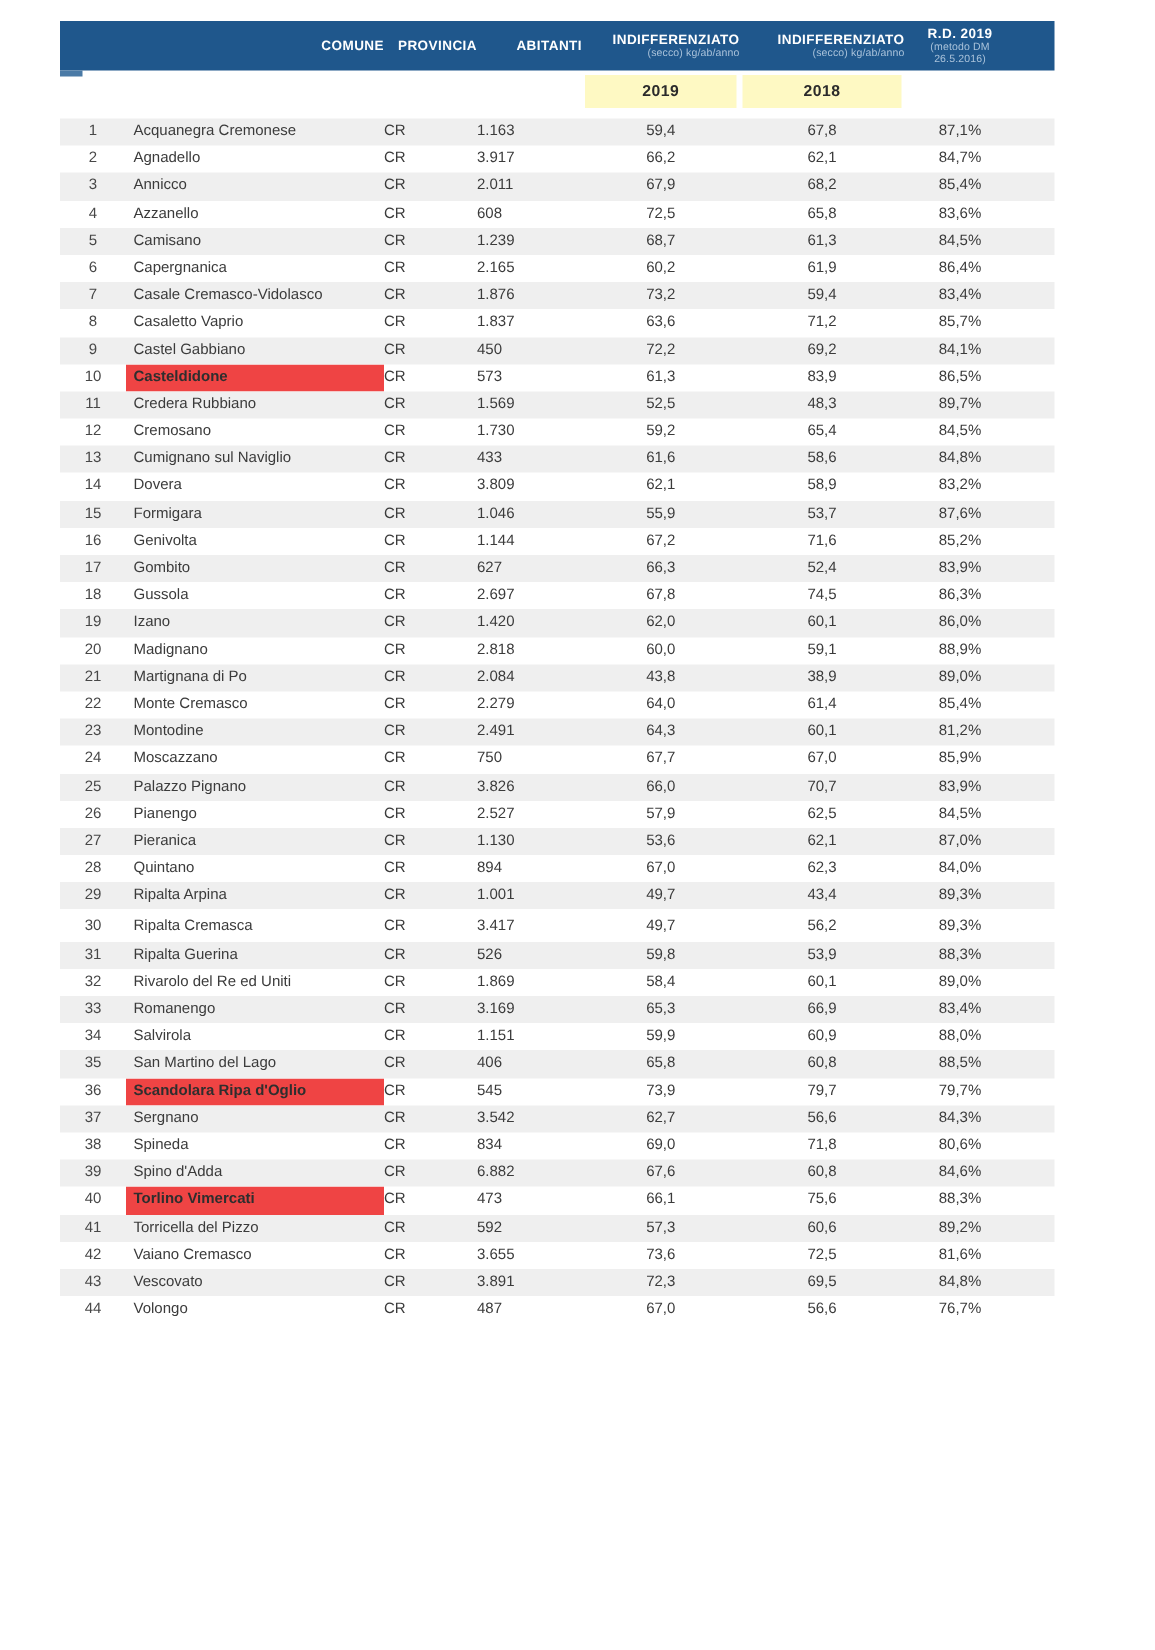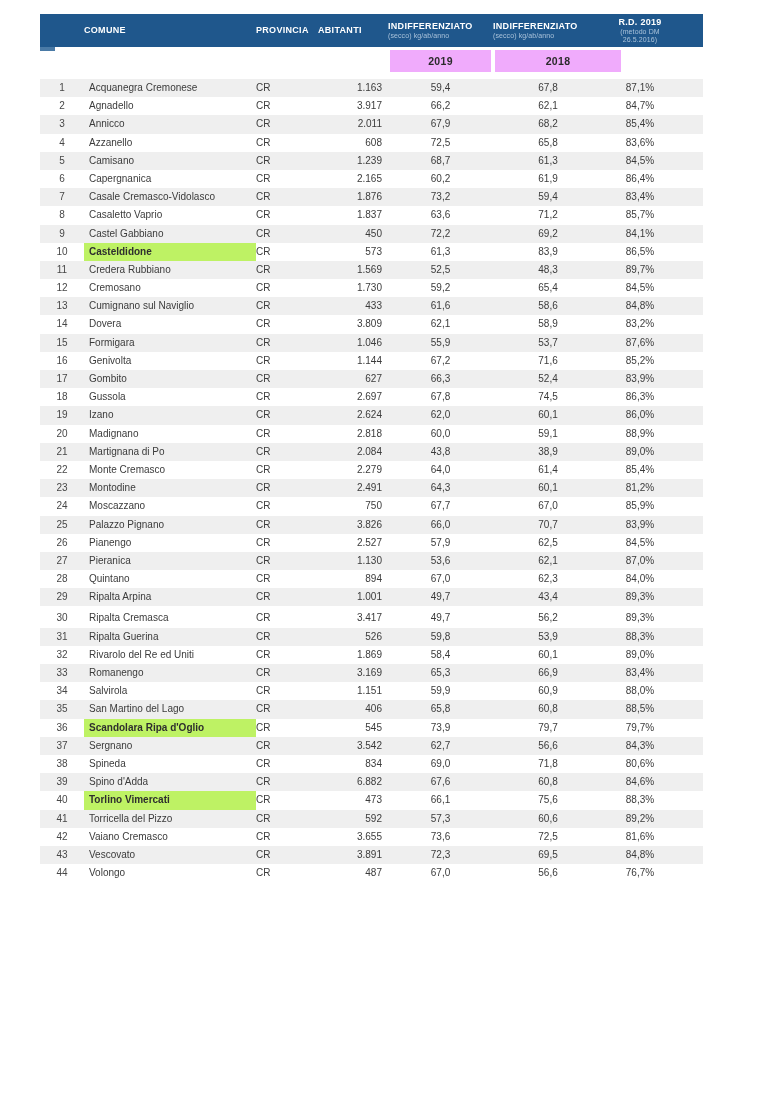--- a/index.html
+++ b/index.html
@@ -12,53 +12,53 @@
   .sheet { position:relative; width:770px; height:1100px; background:#ffffff; overflow:hidden; }
 
   
   .thead {
     position:absolute; left:40px; top:14px; width:663px; height:33px;
     background:#1f578c;
     display:grid;
     grid-template-columns:44px 172px 62px 70px 105px 110px 100px;
     align-items:center;
   }
-  .th { display:flex; flex-direction:column; justify-content:center; text-align:left; line-height:1.15; }
+  .th { display:flex; flex-direction:column; justify-content:center; text-align:right; line-height:1.15; }
   .th .main { font-weight:bold; font-size:9px; color:#ffffff; letter-spacing:.3px; }
   .th .sub  { font-size:7px; color:#a9c2da; margin-top:1px; letter-spacing:.1px; }
   .th.c-rd  { padding-right:26px; }
   .corner { position:absolute; left:40px; top:47px; width:15px; height:4px; background:#4a7aa6; }
 
   
   .year-box {
-    position:absolute; top:50px; height:22px; background:#f0abfc;
+    position:absolute; top:50px; height:22px; background:#fef9c3;
     display:flex; align-items:center; justify-content:center;
     font-weight:bold; font-size:10.5px; color:#2b2b2b; letter-spacing:.3px;
   }
   .year-2019 { left:390px; width:101px; }
-  .year-2018 { left:495px; width:126px; }
+  .year-2018 { left:495px; width:106px; }
 
   
   .tbody { position:absolute; left:40px; top:79px; width:663px; }
   .row {
     display:grid;
     grid-template-columns:44px 172px 62px 70px 105px 110px 100px;
     height:18.2px; line-height:18.2px;
     font-size:10px; color:#3b3b3b;
   }
   .row.odd { background:#efefef; }
   .row.gap { margin-top:3px; }
   .cell { overflow:hidden; white-space:nowrap; }
   .c-n    { text-align:center; color:#474747; }
   .c-prov { text-align:left; }
-  .c-abit { text-align:right; padding-right:6px; }
+  .c-abit { padding-right:6px; }
   .c-i19, .c-i18 { text-align:center; }
   .c-rd   { text-align:center; padding-right:26px; }
   .comune-inner { display:block; height:100%; padding-left:5px; }
-  .comune-inner.hl { background:#bef264; font-weight:bold; color:#2e2e2e; }
+  .comune-inner.hl { background:#ef4444; font-weight:bold; color:#2e2e2e; }
 </style>
 </head>
 <body>
 
 <div class="sheet">
 
   <div class="thead">
     <div class="th"></div>
     <div class="th">
       <span class="main">COMUNE</span>
@@ -290,21 +290,21 @@
         <div class="cell c-i19">67,8</div>
         <div class="cell c-i18">74,5</div>
         <div class="cell c-rd">86,3%</div>
       </div>
       <div class="row odd">
         <div class="cell c-n">19</div>
         <div class="cell c-comune">
           <span class="comune-inner">Izano</span>
         </div>
         <div class="cell c-prov">CR</div>
-        <div class="cell c-abit">2.624</div>
+        <div class="cell c-abit">1.420</div>
         <div class="cell c-i19">62,0</div>
         <div class="cell c-i18">60,1</div>
         <div class="cell c-rd">86,0%</div>
       </div>
       <div class="row">
         <div class="cell c-n">20</div>
         <div class="cell c-comune">
           <span class="comune-inner">Madignano</span>
         </div>
         <div class="cell c-prov">CR</div>

